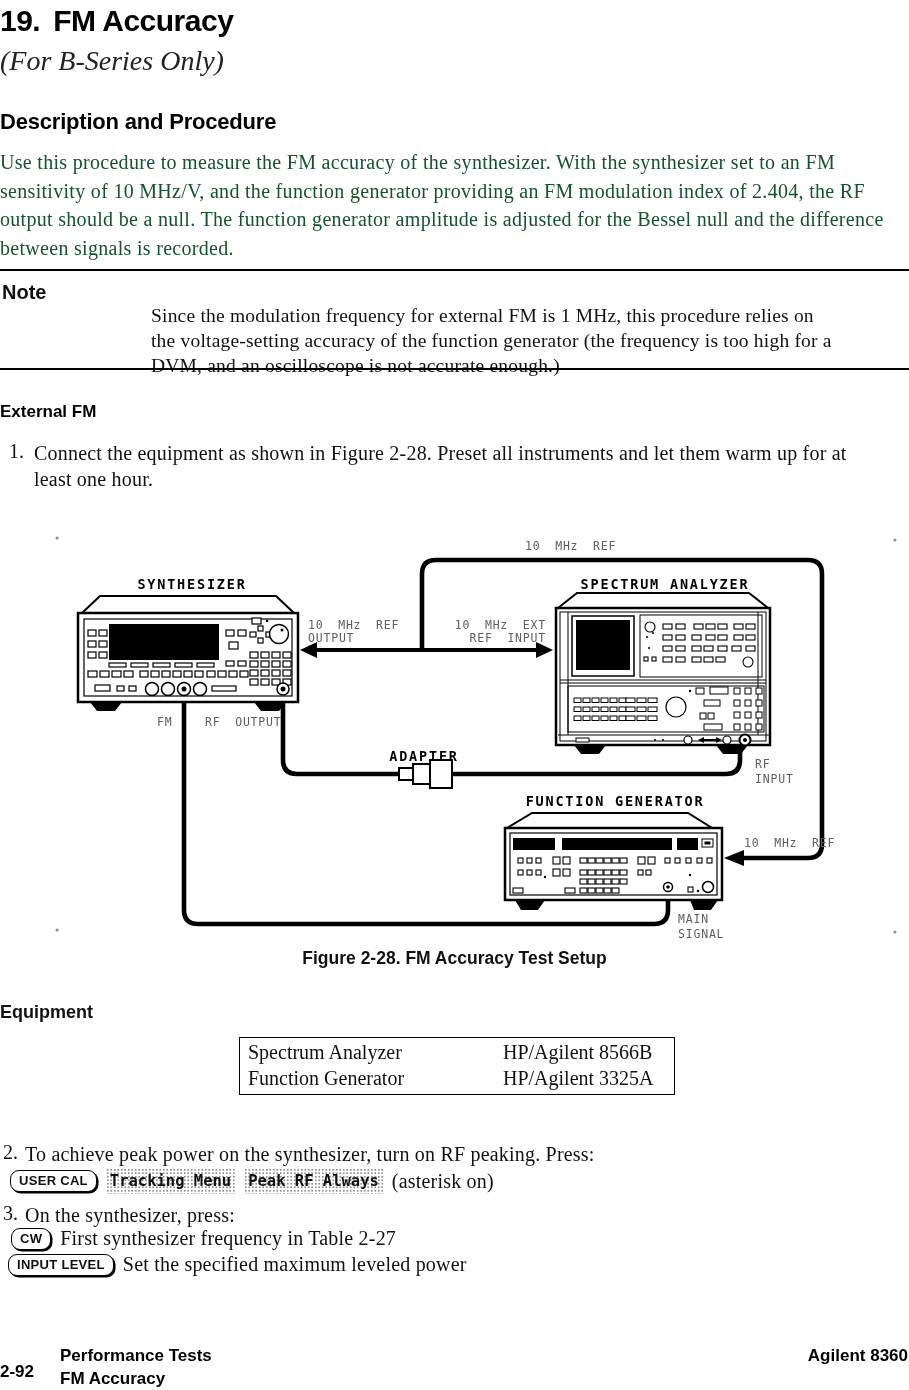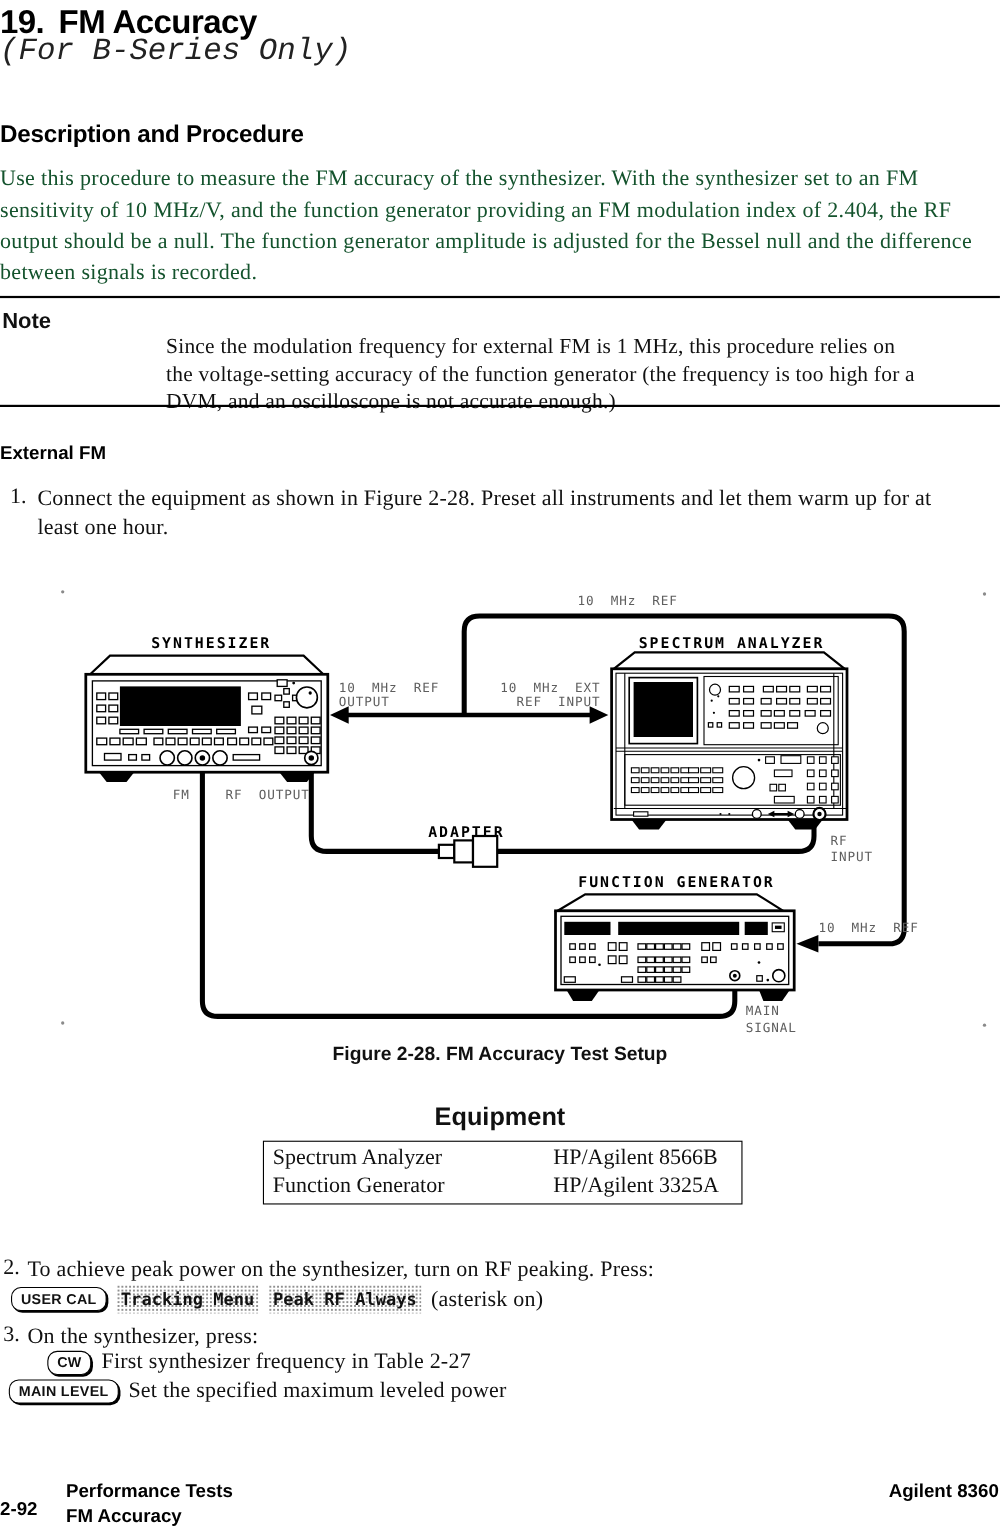--- a/index.html
+++ b/index.html
@@ -13,21 +13,21 @@
   .subtitle{font-style:italic;font-size:28px;color:#222;}
   .h2{font-weight:bold;font-size:22px;letter-spacing:-0.2px;color:#000;}
   .h3{font-weight:bold;font-size:17px;color:#000;}
   .bodytext{font-size:20px;line-height:28.5px;letter-spacing:0.3px;color:#14532d;}
   .rule{left:0;width:909px;border-top:2px solid #000;height:0;}
   .notelabel{font-weight:bold;font-size:20px;}
   .notetext{font-size:19.5px;line-height:25px;letter-spacing:0.2px;width:690px;}
   .stepnum{font-size:20px;width:24px;text-align:right;}
   .steptext{font-size:20px;line-height:26px;letter-spacing:0.2px;}
   .caption{font-weight:bold;font-size:17.5px;text-align:center;width:909px;}
-  .eqhead{font-weight:bold;font-size:23px;text-align:center;width:909px;}
+  .eqhead{font-weight:bold;font-size:18px;text-align:left;width:909px;}
   .eqtable{left:239px;top:1037px;width:436px;height:58px;border:1.7px solid #000;box-sizing:border-box;}
   .eqrow{position:relative;height:23px;margin-top:3px;font-size:20px;line-height:23px;}
   .eqitem{position:absolute;left:8px;}
   .eqmodel{position:absolute;left:263px;}
   .keycap{display:inline-block;font-family:"Liberation Sans",sans-serif;font-weight:bold;
           font-size:13px;letter-spacing:0.3px;border:1.8px solid #000;border-radius:9px;
           padding:2px 8px 3px;box-shadow:1.5px 1.5px 0 0 #000;background:#fff;white-space:nowrap;}
   .softkey{display:inline-block;font-family:"DejaVu Sans Mono",monospace;font-weight:bold;
            font-size:15.5px;padding:4px 4px;color:#111;white-space:nowrap;
            background-image:radial-gradient(circle,#909090 0.9px,rgba(0,0,0,0) 1px);
@@ -41,21 +41,21 @@
   .portlbl{font-size:11.5px;letter-spacing:0.8px;word-spacing:7px;fill:#5e5e5e;}
 </style>
 </head>
 <body>
 
 <div id="page">
 
   <div class="abs h1 sans" style="left:0;top:4px;">
     <span class="chap">19.</span><span>FM Accuracy</span>
   </div>
-  <div class="abs subtitle serif" style="left:0;top:32px;font-family:Liberation Mono, monospace;">(For B-Series Only)</div>
+  <div class="abs subtitle serif" style="left:0;top:45px;">(For B-Series Only)</div>
 
   <div class="abs h2 sans" style="left:0;top:109px;">Description and Procedure</div>
   <div class="abs bodytext serif" style="left:0;top:148px;width:909px;">Use this procedure to measure the FM accuracy of the synthesizer. With the synthesizer set to an FM sensitivity of 10 MHz/V, and the function generator providing an FM modulation index of 2.404, the RF output should be a null. The function generator amplitude is adjusted for the Bessel null and the difference between signals is recorded.</div>
 
   <div class="abs rule" style="top:269px;"></div>
   <div class="abs notelabel sans" style="left:2px;top:281px;">Note</div>
   <div class="abs notetext serif" style="left:151px;top:279px;margin-top:24px;">Since the modulation frequency for external FM is 1 MHz, this procedure relies on the voltage-setting accuracy of the function generator (the frequency is too high for a DVM, and an oscilloscope is not accurate enough.)</div>
   <div class="abs rule" style="top:368px;"></div>
 
   <div class="abs h3 sans" style="left:0;top:402px;">External FM</div>
@@ -387,26 +387,26 @@
   <div class="abs inlrow" style="left:10px;top:1168px;">
     <span class="keycap">USER CAL</span>
     <span class="softkey">Tracking Menu</span>
     <span class="softkey">Peak RF Always</span>
     <span class="inlserif serif">(asterisk on)</span>
   </div>
   <div class="abs steptext serif" style="left:25px;top:1141px;width:860px;">To achieve peak power on the synthesizer, turn on RF peaking. Press:</div>
 
   <div class="abs stepnum serif" style="left:-6px;top:1202px;">3.</div>
   <div class="abs steptext serif" style="left:25px;top:1202px;width:860px;">On the synthesizer, press:</div>
-  <div class="abs inlrow" style="left:11px;top:1227px;margin-left:32px;">
+  <div class="abs inlrow" style="left:11px;top:1227px;">
     <span class="keycap">CW</span>
     <span class="inlserif serif">First synthesizer frequency in Table 2-27</span>
   </div>
   <div class="abs inlrow" style="left:8px;top:1253px;">
-    <span class="keycap">MAIN LEVEL</span>
+    <span class="keycap">INPUT LEVEL</span>
     <span class="inlserif serif">Set the specified maximum leveled power</span>
   </div>
 
   <div class="abs footer" style="left:0;top:1346px;margin-top:16px;">2-92</div>
   <div class="abs footer" style="left:60px;top:1346px;">Performance Tests</div>
   <div class="abs footer" style="left:60px;top:1369px;">FM Accuracy</div>
   <div class="abs footer" style="right:1px;top:1346px;">Agilent 8360</div>
 
 </div>
 

